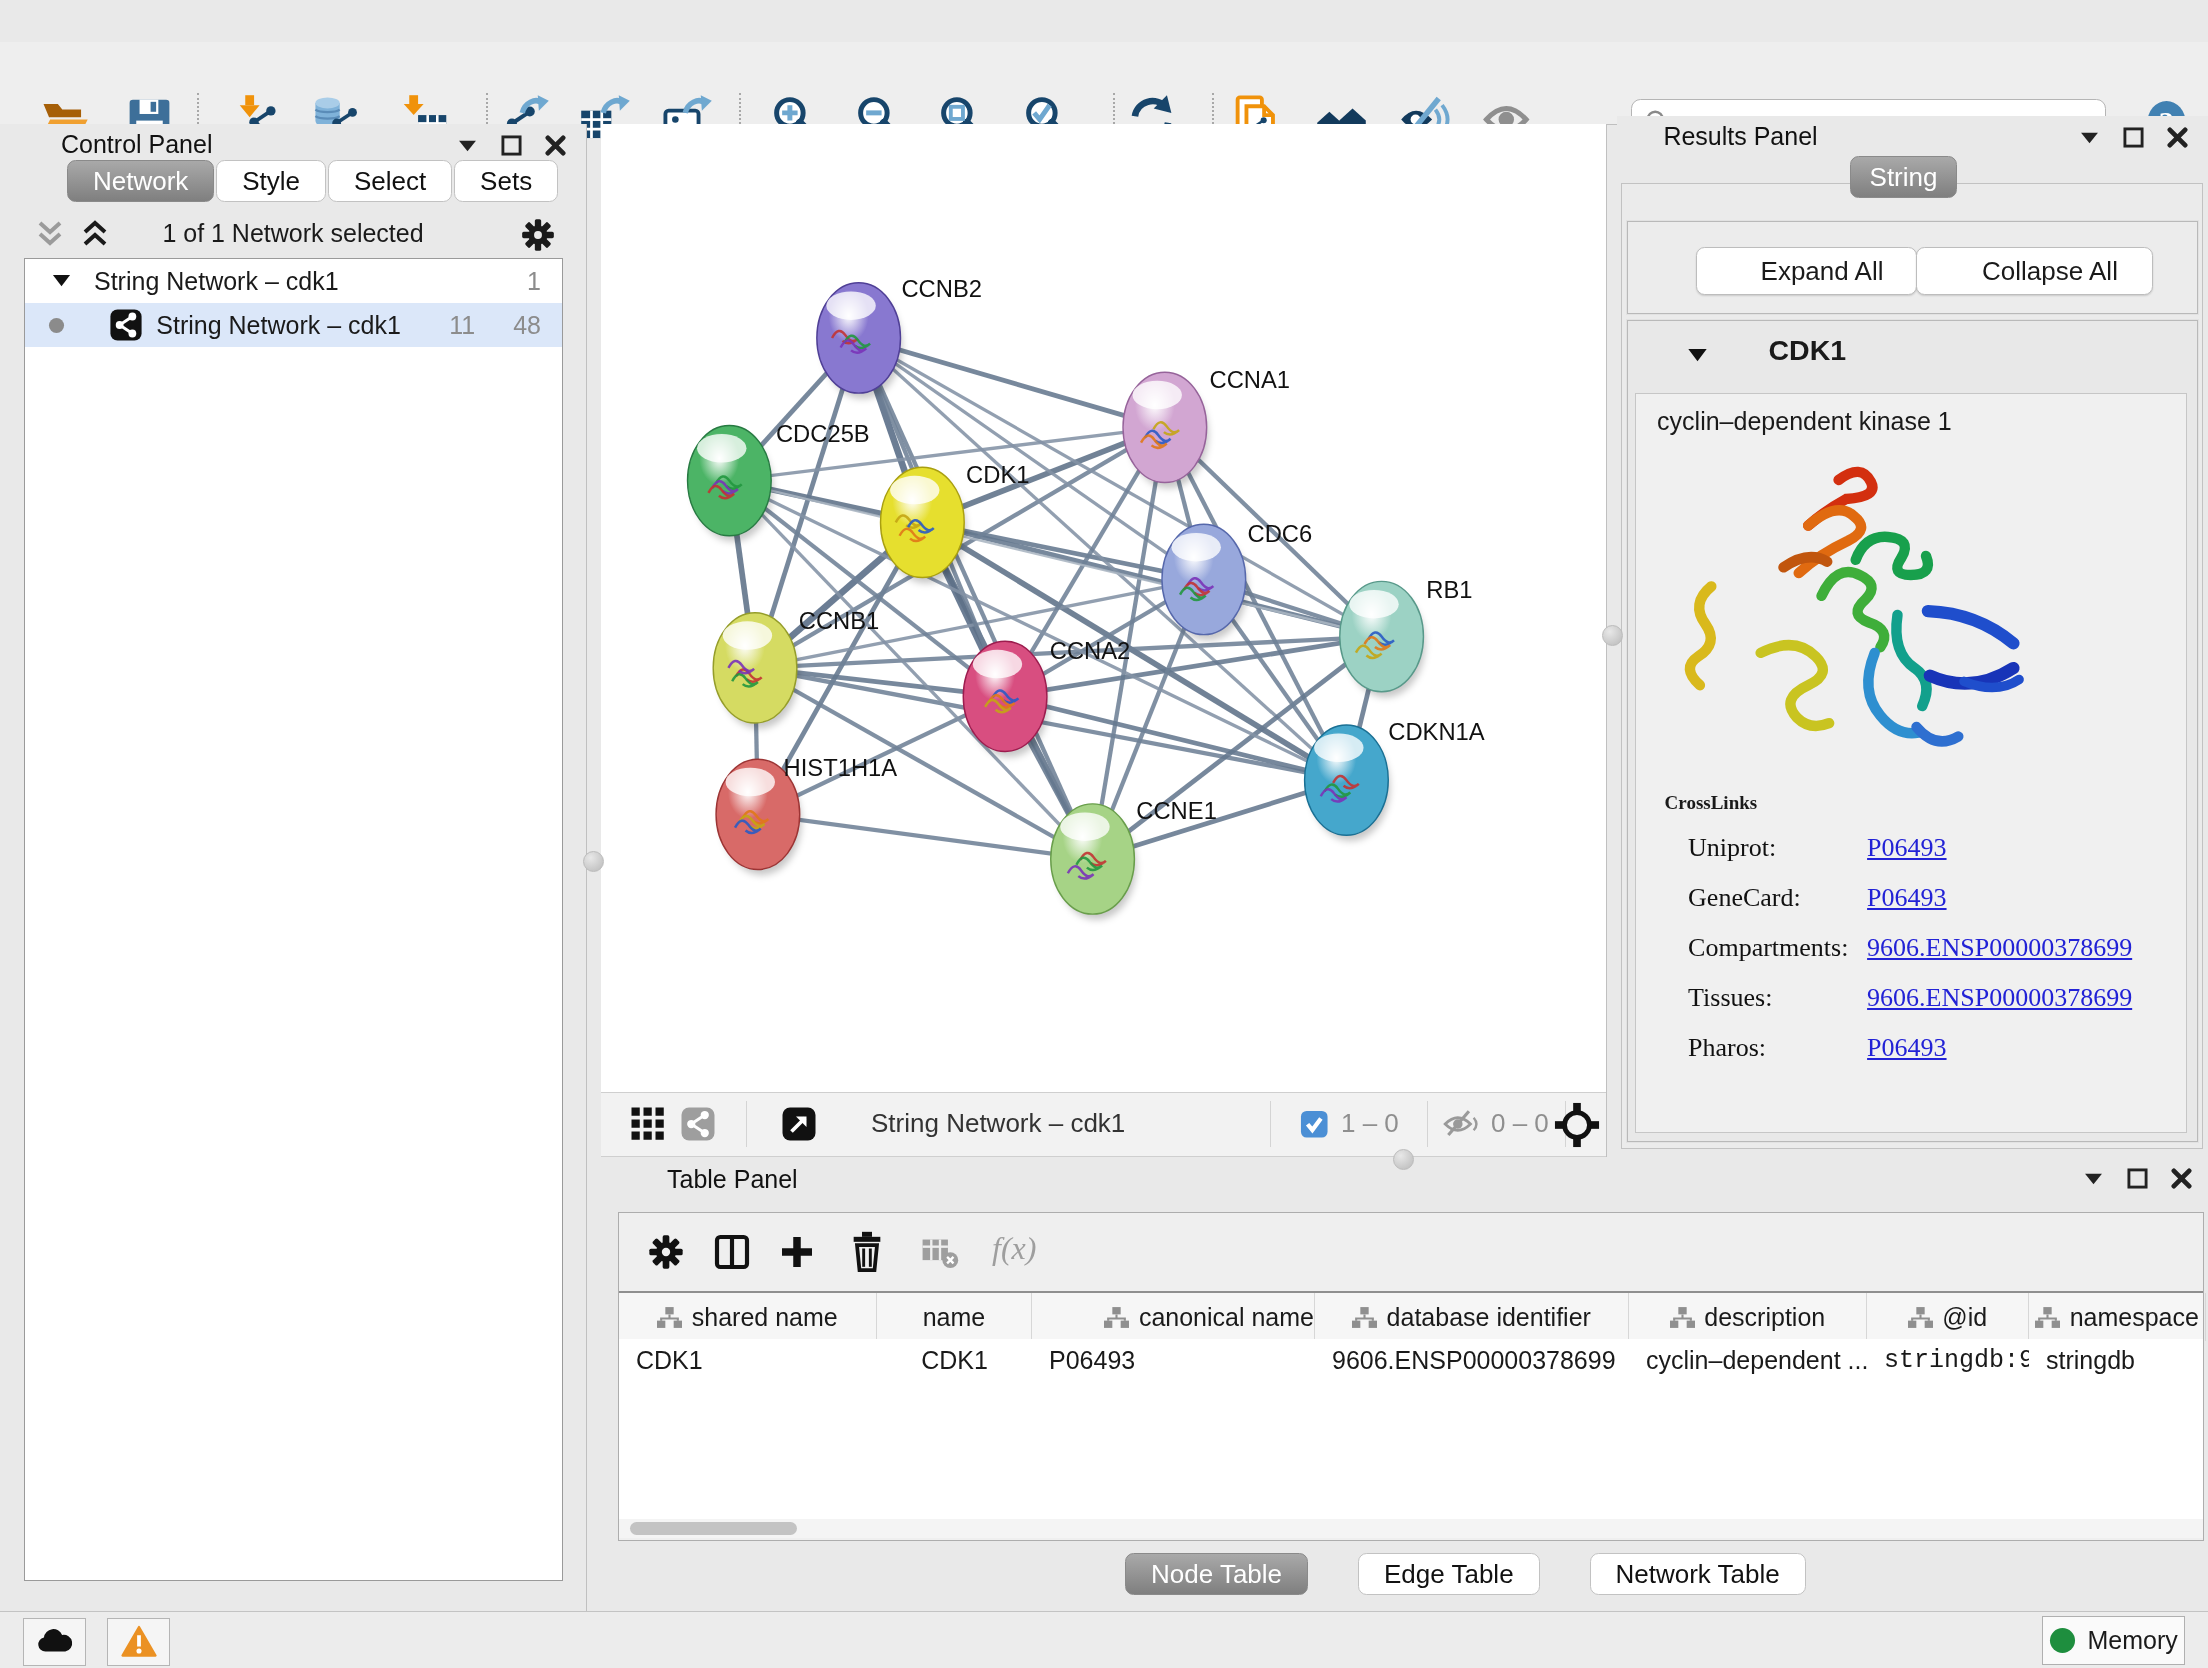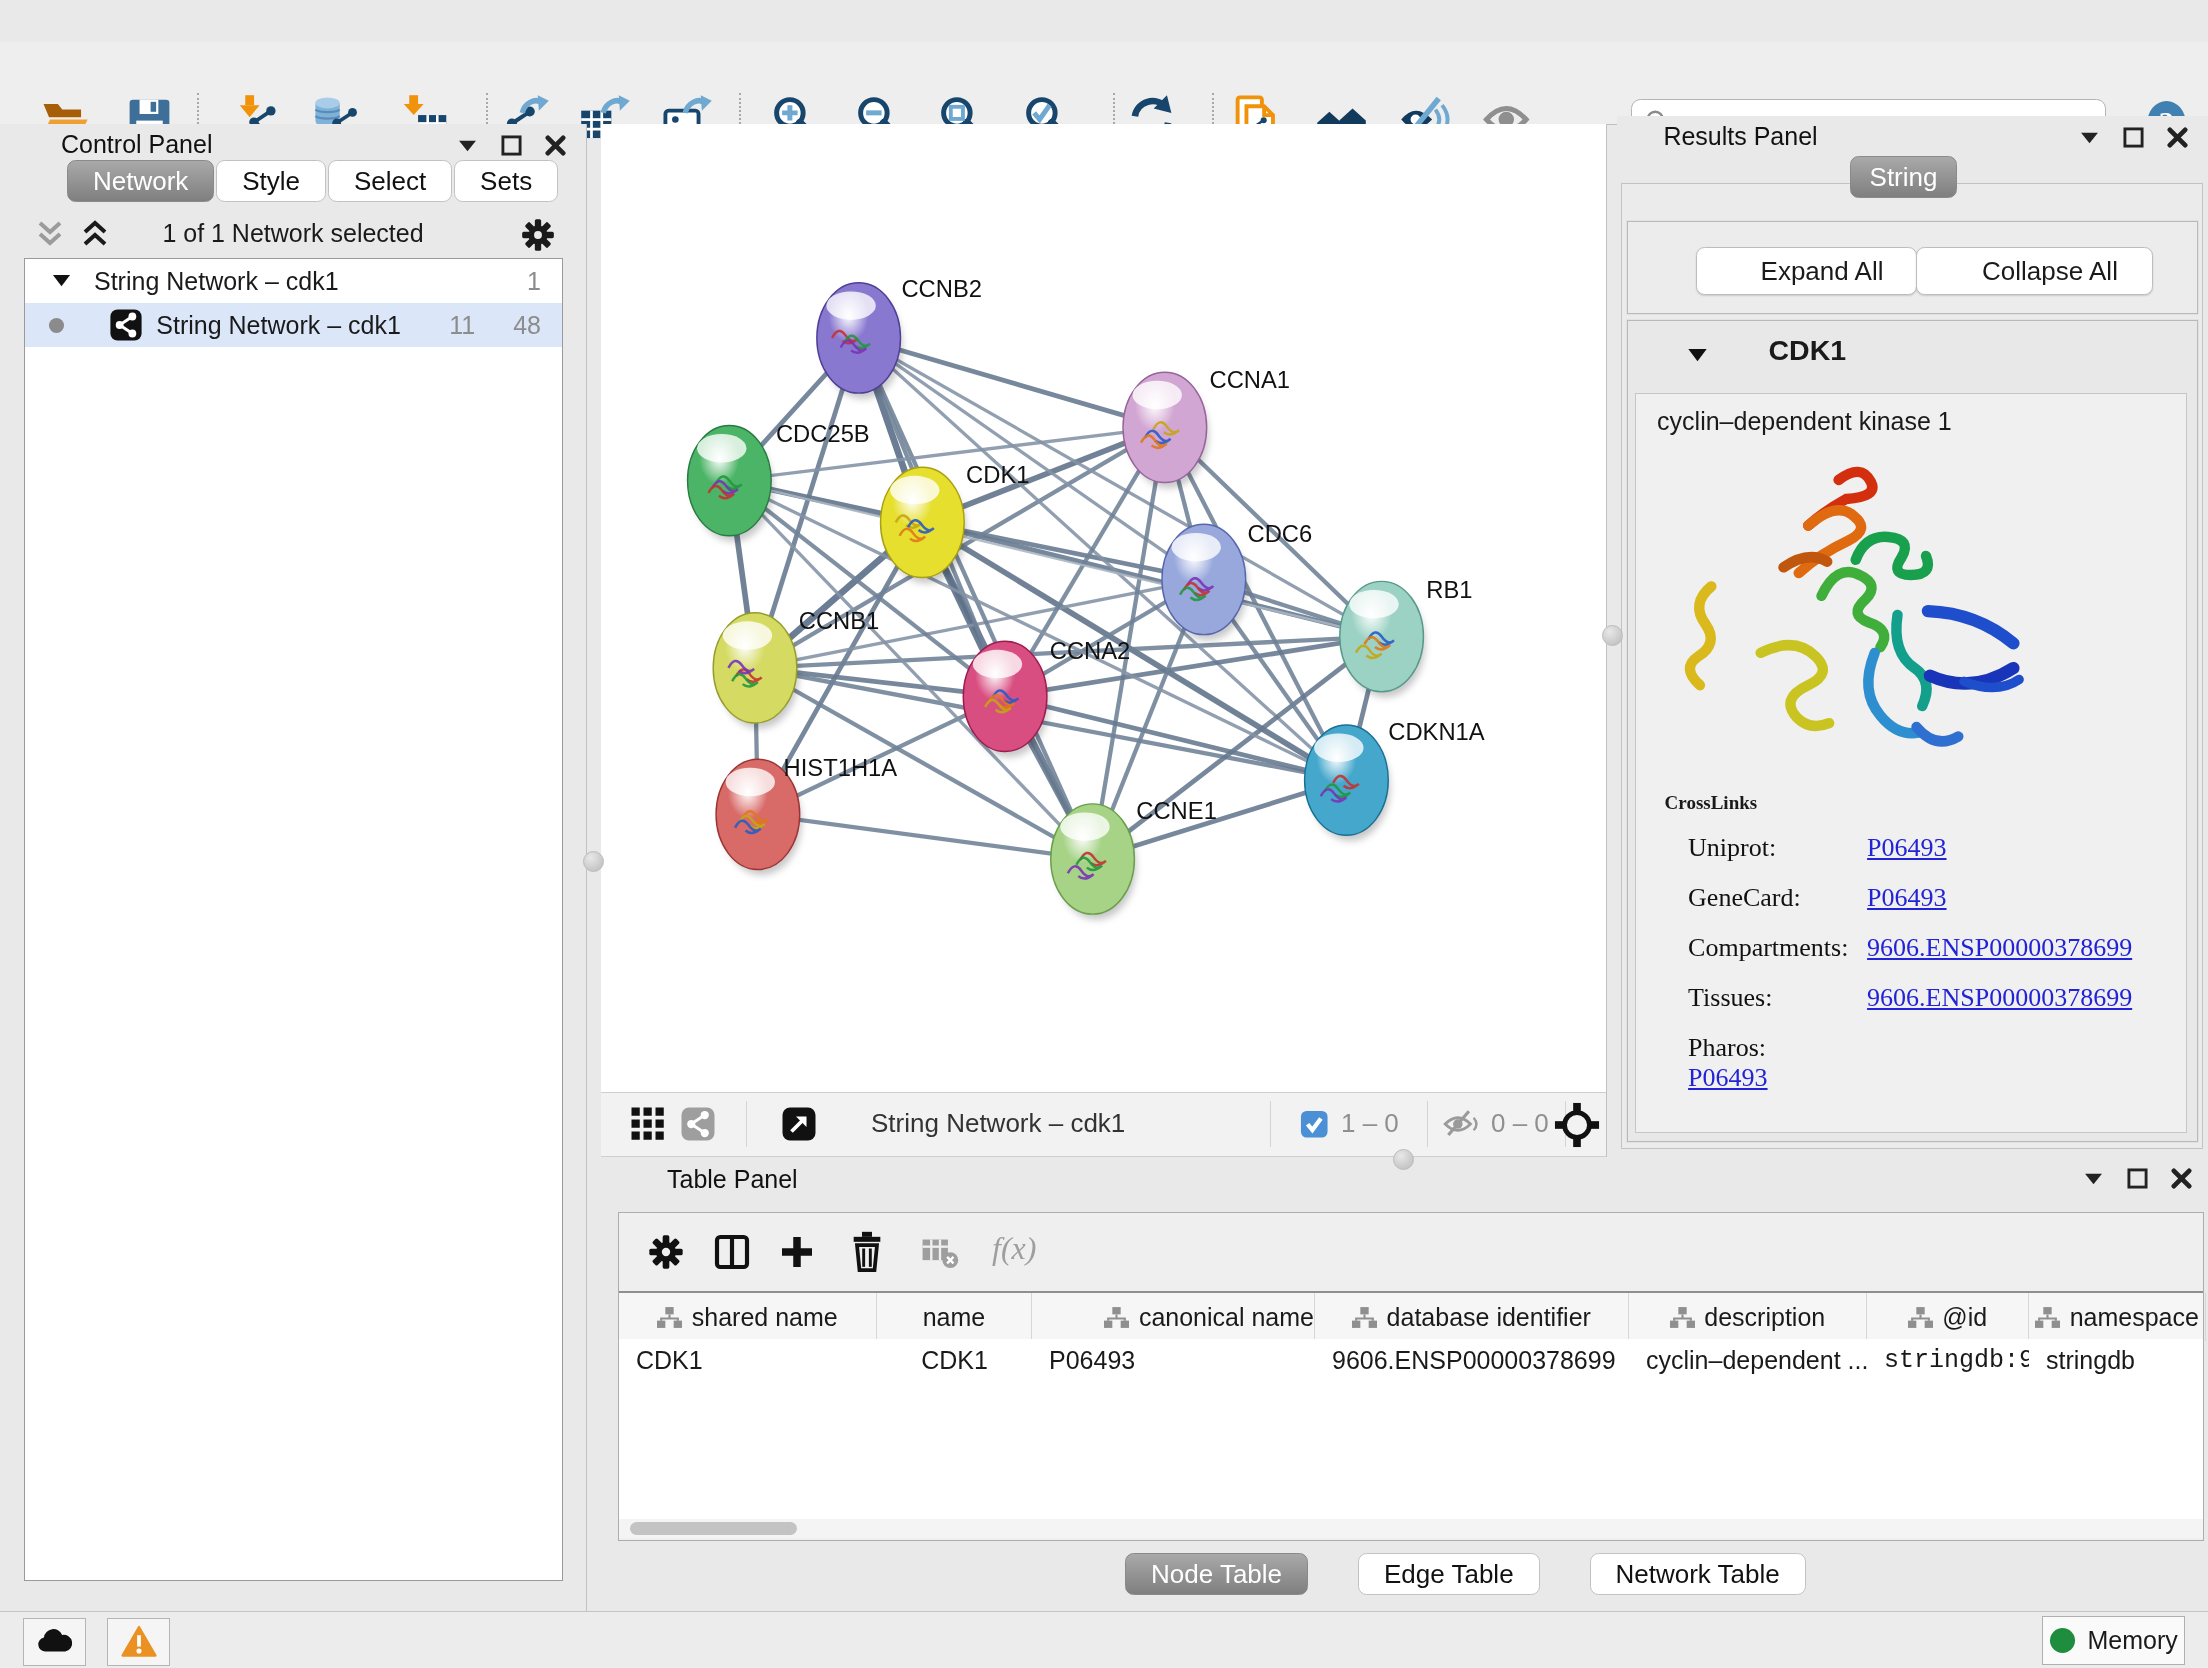--- a/index.html
+++ b/index.html
@@ -722,21 +722,21 @@
                <a class="xlink serif" href="#">P06493</a>
             </div>
             <div class="serif" style="display: flex; margin-bottom: 20px;">
               <span class="xlabel serif" style="width:179px">Compartments:</span>
                <a class="xlink serif" href="#">9606.ENSP00000378699</a>
             </div>
             <div class="serif" style="display: flex; margin-bottom: 20px;">
               <span class="xlabel serif" style="width:179px">Tissues:</span>
                <a class="xlink serif" href="#">9606.ENSP00000378699</a>
             </div>
-            <div class="serif" style="display: flex; margin-bottom: 20px; flex-direction: column;">
+            <div class="serif" style="display: flex; margin-bottom: 20px;">
               <span class="xlabel serif" style="width:179px">Pharos:</span>
                <a class="xlink serif" href="#">P06493</a>
             </div>
           </div>
       </div>
     </div>
   </div>
 
   <div class="tpanel">
     <div class="abs panelhead" style="left:31px;top:7.6px">Table Panel</div>

